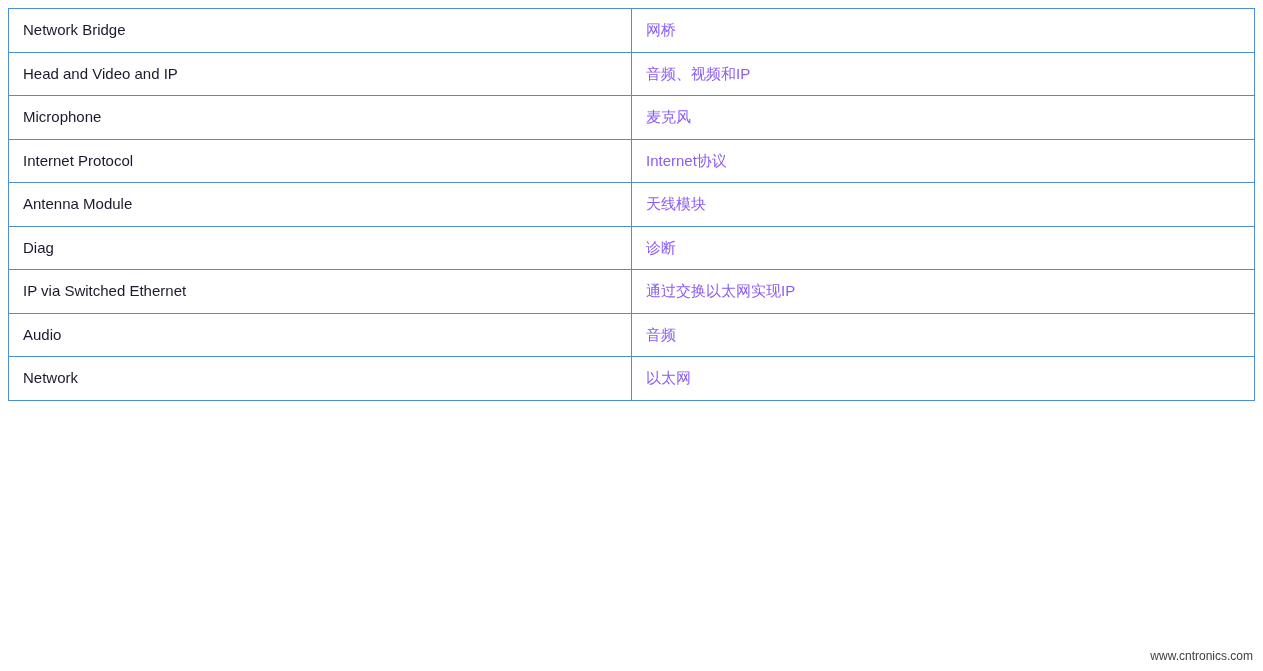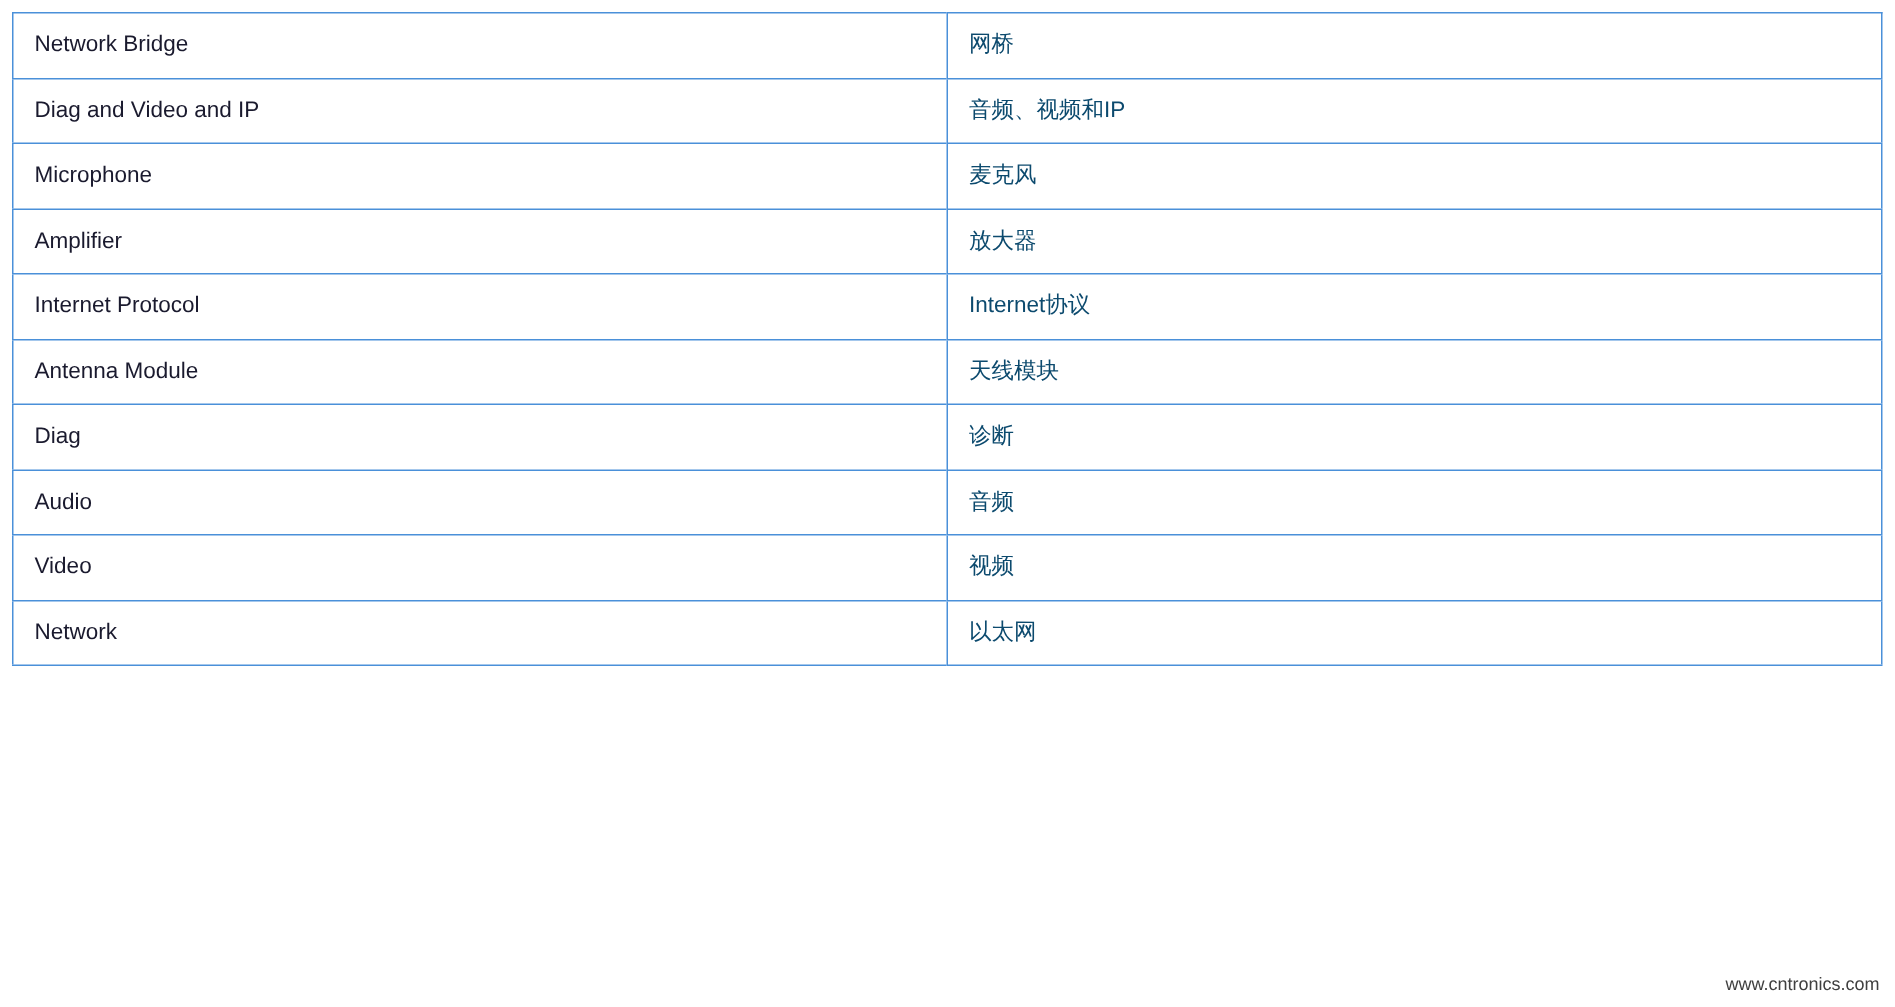--- a/index.html
+++ b/index.html
@@ -48,21 +48,21 @@
       border-right: none;
     }
 
     td:first-child {
       width: 50%;
       color: #1a1a2e;
     }
 
     td:last-child {
       width: 50%;
-      color: #0c4a6e;
+      color: #8b5cf6;
     }
 
     .watermark {
       position: fixed;
       bottom: 8px;
       right: 10px;
       color: #404040;
       font-size: 12px;
       font-family: Arial, sans-serif;
     }
@@ -71,50 +71,46 @@
 <body>
 
 <div class="table-container">
   <table>
     <tbody id="table-body">
     <tr>
           <td>Network Bridge</td>
           <td>网桥</td>
         </tr>
         <tr>
-          <td>Diag and Video and IP</td>
+          <td>Head and Video and IP</td>
           <td>音频、视频和IP</td>
         </tr>
         <tr>
           <td>Microphone</td>
           <td>麦克风</td>
-        </tr>
-        <tr>
-          <td>Amplifier</td>
-          <td>放大器</td>
         </tr>
         <tr>
           <td>Internet Protocol</td>
           <td>Internet协议</td>
         </tr>
         <tr>
           <td>Antenna Module</td>
           <td>天线模块</td>
         </tr>
         <tr>
           <td>Diag</td>
           <td>诊断</td>
         </tr>
         <tr>
+          <td>IP via Switched Ethernet</td>
+          <td>通过交换以太网实现IP</td>
+        </tr>
+        <tr>
           <td>Audio</td>
           <td>音频</td>
-        </tr>
-        <tr>
-          <td>Video</td>
-          <td>视频</td>
         </tr>
         <tr>
           <td>Network</td>
           <td>以太网</td>
         </tr>
       </tbody>
   </table>
 </div>
 
 <div class="watermark">www.cntronics.com</div>

